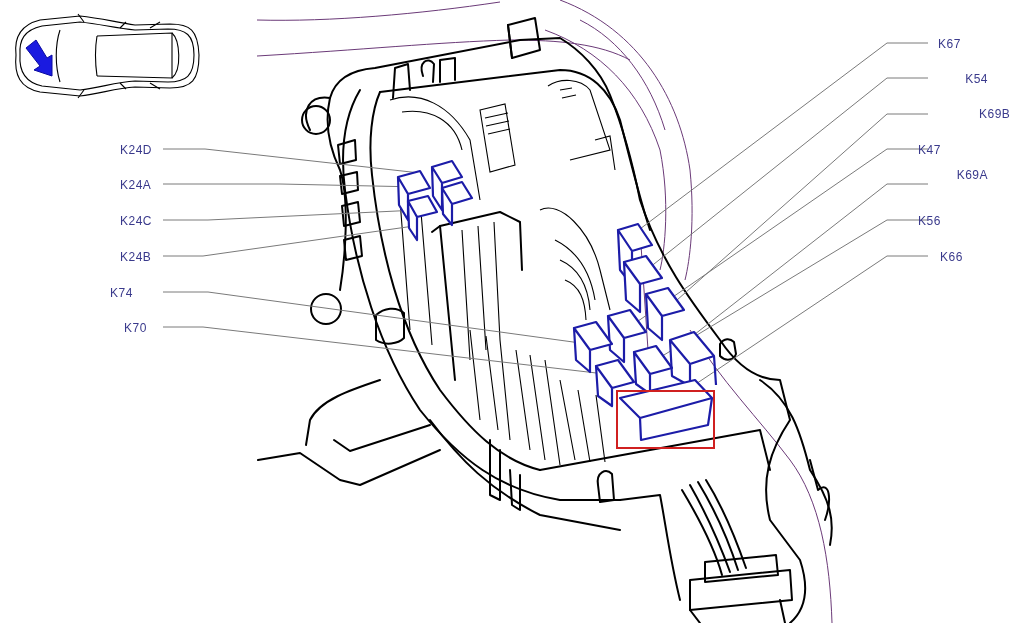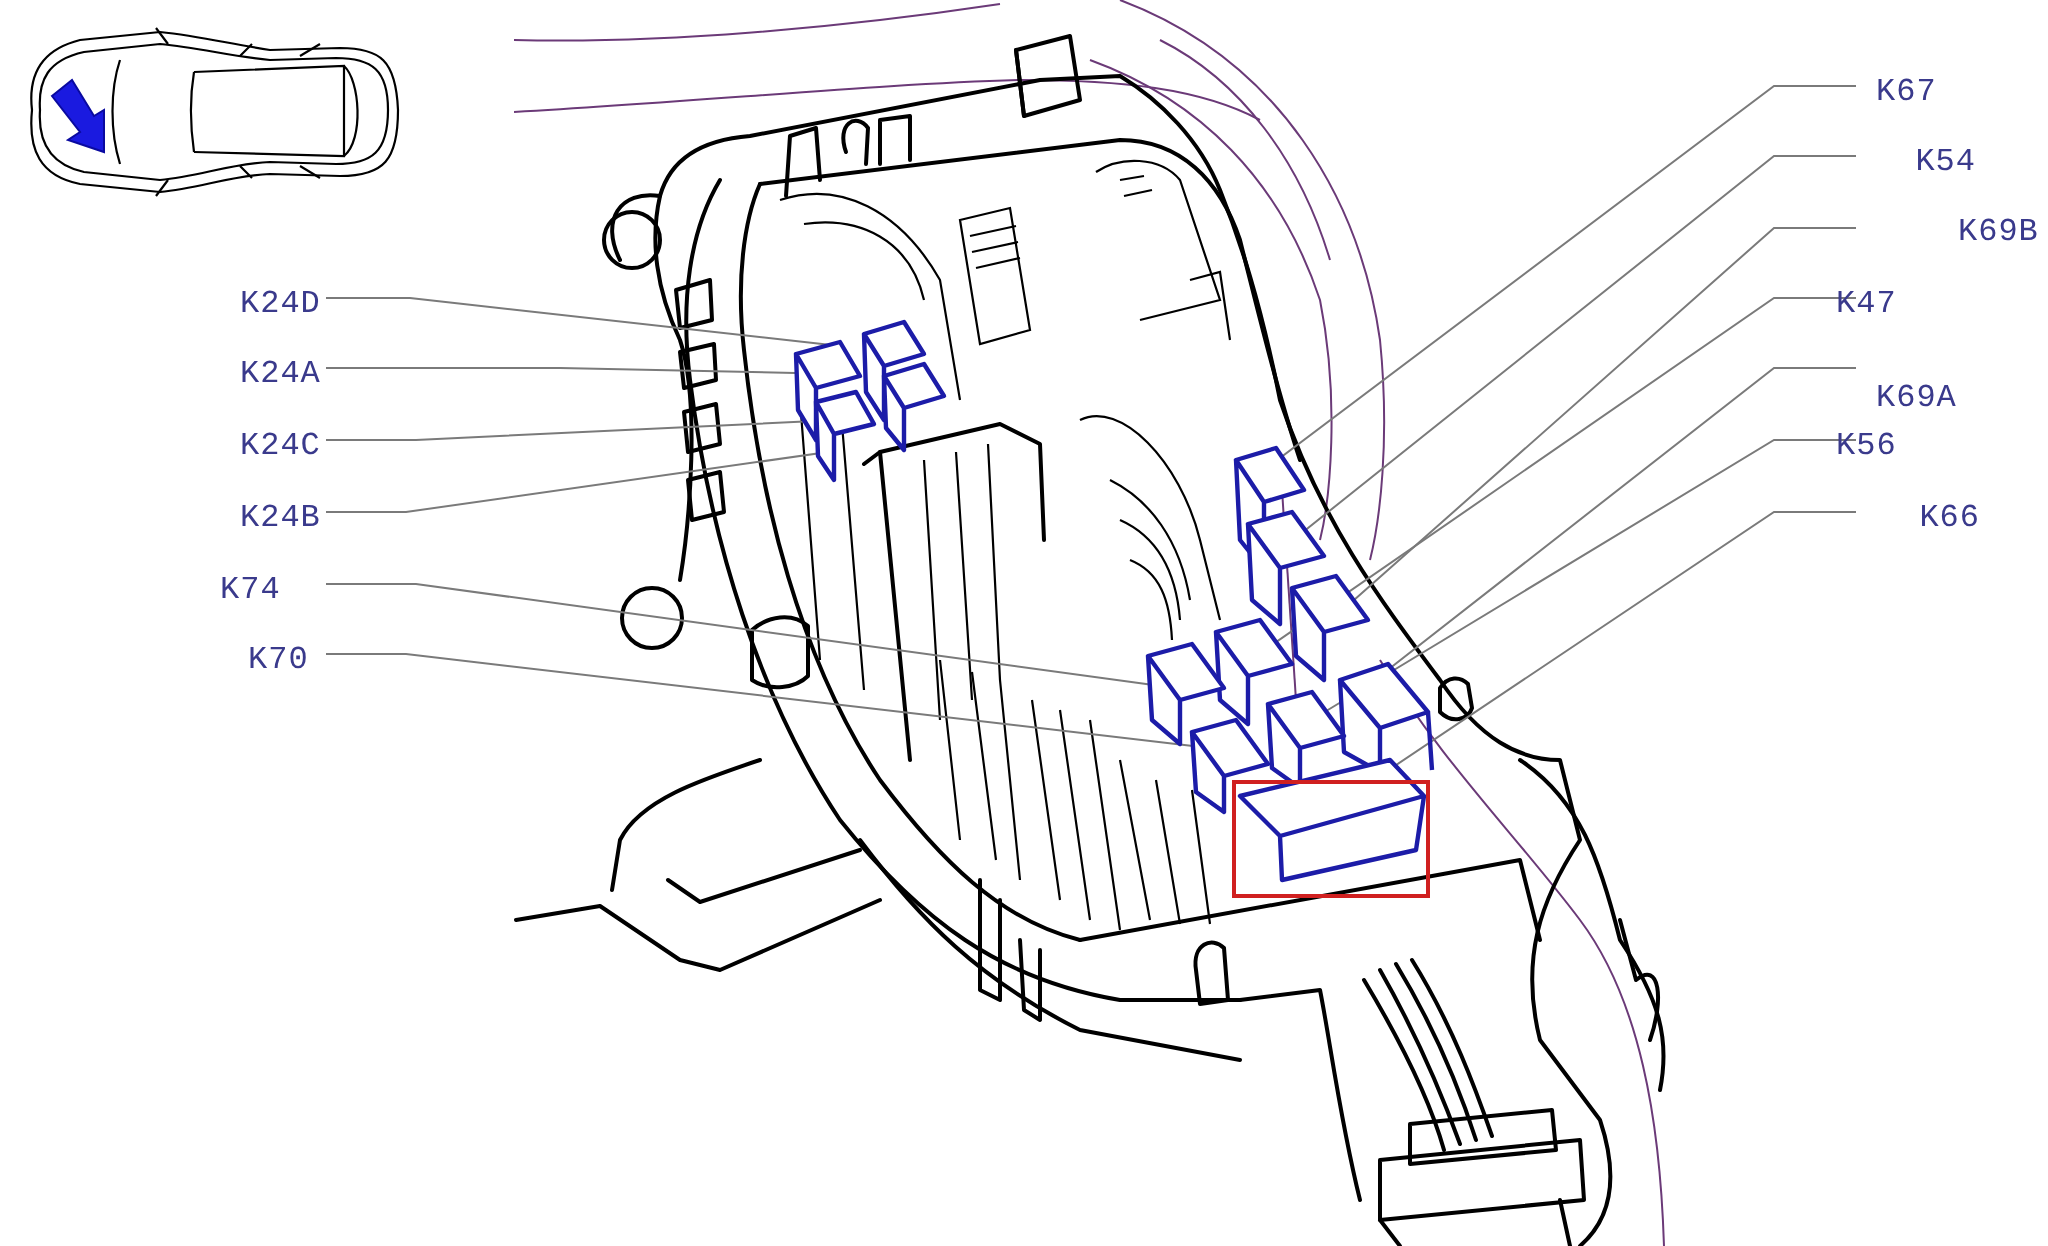--- a/index.html
+++ b/index.html
@@ -1,18 +1,18 @@
 <!DOCTYPE html>
 <html><head>
 <meta charset="utf-8">
 <style>
   html, body { margin: 0; padding: 0; background: #ffffff; }
   body { width: 1024px; height: 623px; overflow: hidden; position: relative; font-family: "Liberation Sans", sans-serif; }
   #stage { position: absolute; left: 0; top: 0; width: 1024px; height: 623px; }
-  .label { position: absolute; font-size: 16px; color: #3a3a8c; letter-spacing: 0.5px; font-family: Liberation Mono, monospace; }
+  .label { position: absolute; font-size: 12px; color: #3a3a8c; letter-spacing: 0.5px; font-family: Liberation Sans, sans-serif; }
   .label.left { width: 40px; }
   .label.right { text-align: left; width: 50px; }
   svg .ol { fill: none; stroke: #000; stroke-width: 2; stroke-linejoin: round; stroke-linecap: round; }
   svg .thin { fill: none; stroke: #000; stroke-width: 1.1; }
   svg .wire { fill: none; stroke: #6b3a78; stroke-width: 1; }
   svg .leader { fill: none; stroke: #7a7a7a; stroke-width: 1; }
   svg .relay { fill: #ffffff; stroke: #1c1ca8; stroke-width: 2.2; stroke-linejoin: round; }
   svg .hl { fill: none; stroke: #d02020; stroke-width: 2; }
 </style>
 </head>
@@ -156,16 +156,16 @@
   <div class="label left" style="left:120px;top:178px;">K24A</div>
   <div class="label left" style="left:120px;top:214px;">K24C</div>
   <div class="label left" style="left:120px;top:250px;">K24B</div>
   <div class="label left" style="left:110px;top:286px;">K74</div>
   <div class="label left" style="left:124px;top:321px;">K70</div>
 
   <div class="label right" style="left:938px;top:37px;">K67</div>
   <div class="label right" style="left:938px;top:72px;text-align:right;">K54</div>
   <div class="label right" style="left:979px;top:107px;">K69B</div>
   <div class="label right" style="left:918px;top:143px;">K47</div>
-  <div class="label right" style="left:938px;top:190px;">K69A</div>
+  <div class="label right" style="left:938px;top:168px;text-align:right;">K69A</div>
   <div class="label right" style="left:918px;top:214px;">K56</div>
-  <div class="label right" style="left:940px;top:250px;text-align:right;">K66</div>
+  <div class="label right" style="left:940px;top:250px;">K66</div>
 </div>
 
 </body></html>

